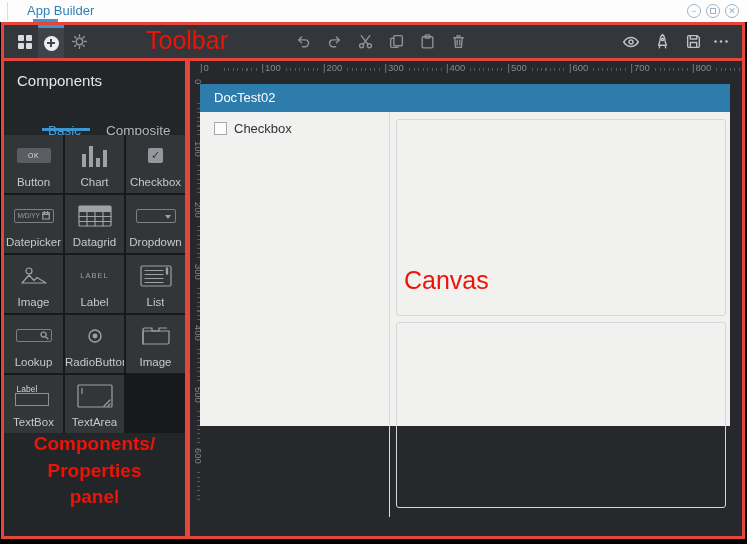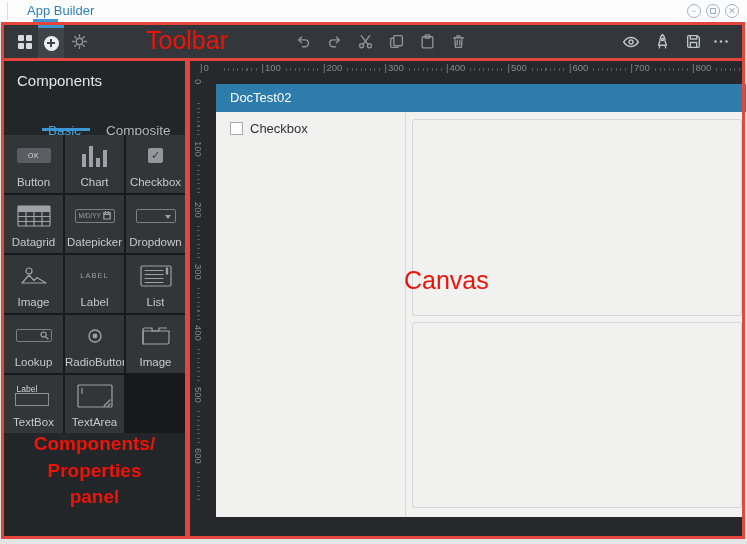--- a/index.html
+++ b/index.html
@@ -1,17 +1,17 @@
 <!DOCTYPE html>
 <html><head>
 <meta charset="utf-8">
 <style>
   * { margin:0; padding:0; box-sizing:border-box; }
   html,body { background:#ffffff; font-family:"Liberation Sans","DejaVu Sans",sans-serif; }
-  #screen { position:relative; width:747px; height:544px; overflow:hidden; background:#e5e5e5; }
+  #screen { position:relative; width:747px; height:544px; overflow:hidden; background:#000000; }
 
   
   .titlebar { position:absolute; left:0; top:0; width:747px; height:22px; background:#fdfdfd; }
   .titlebar .vdiv { position:absolute; left:7px; top:2px; width:1px; height:18px; background:#d9dde0; }
   .app-tab { position:absolute; left:27px; top:3px; font-size:13px; color:#2f80b9; cursor:default; }
   .tab-underline { position:absolute; left:33px; top:19px; width:25px; height:3px; background:#3d96d2; }
   .win-controls { position:absolute; right:8px; top:4px; display:flex; gap:5px; }
   .win-btn { width:14px; height:14px; border:1px solid #9db1c4; border-radius:50%; color:#9db1c4;
              font-size:9px; line-height:12px; text-align:center; }
   .win-btn .maxglyph { display:block; width:6px; height:6px; border:1px solid #9db1c4; margin:3px auto; }
@@ -70,21 +70,21 @@
   .hseg { position:relative; width:61.5px; flex:none; font-size:9.5px; color:#85898d; }
   .hseg::before { content:"|"; margin-right:1px; }
   .hseg .hticks { position:absolute; left:24px; right:3px; top:6px; height:3px;
     background:repeating-linear-gradient(to right,#55595d 0 1px,transparent 1px 4.5px); }
   .vruler { position:absolute; left:1px; top:16px; width:14px; bottom:0; overflow:hidden; }
   .vseg { position:relative; height:61.5px; font-size:9.5px; color:#85898d; }
   .vseg .vlabel { position:absolute; left:1px; top:2px; transform-origin:6px 6px; transform:rotate(90deg); }
   .vseg .vticks { position:absolute; left:6px; top:26px; bottom:2px; width:3px; height:32px;
     background:repeating-linear-gradient(to bottom,#55595d 0 1px,transparent 1px 4.5px); }
 
-  .doc { position:absolute; left:26px; top:23px; width:530px; height:433px; background:#f1f1f0; }
+  .doc { position:absolute; left:10px; top:23px; width:530px; height:342px; background:#f1f1f0; }
   .doc-header { position:absolute; left:0; top:0; width:100%; height:28px; background:#2e7cab;
                 color:#fff; font-size:13px; line-height:28px; padding-left:14px; }
   .doc-body { position:absolute; left:0; top:28px; width:100%; height:405px; }
   .doc-checkbox { position:absolute; left:14px; top:9px; display:flex; align-items:center; gap:7px; }
   .doc-checkbox .box { width:13px; height:13px; background:#fcfcfc; border:1px solid #a6a9ab; }
   .doc-checkbox .lbl { font-size:13px; color:#2f3337; }
   .doc-vdivider { position:absolute; left:189px; top:0; width:1px; height:405px; background:#d9dadb; }
   .doc-box { position:absolute; left:196px; width:330px; border:1px solid #d6d7d8; border-radius:3px; }
   .doc-box.one { top:7px; height:197px; }
   .doc-box.two { top:210px; height:186px; }
@@ -234,40 +234,40 @@
 
       <div class="tile">
         <span class="ticon">
           <span class="cb-icon">✓</span>
           </span>
         <span class="tlabel">Checkbox</span>
       </div>
 
       <div class="tile">
         <span class="ticon">
-          <svg class="cico" width="34" height="22" viewBox="0 0 34 22">
-            <rect x="1" y="1" width="32" height="20" rx="1"></rect>
-            <path d="M1 6.5h32 M1 11.5h32 M1 16.5h32 M9 1v20 M17 1v20 M25 1v20"></path>
-            <rect x="1" y="1" width="32" height="5.5" fill="#9ea2a6" stroke="none"></rect>
-          </svg>
-          </span>
-        <span class="tlabel">Datagrid</span>
-      </div>
-
-      <div class="tile">
-        <span class="ticon">
           <span class="dp-icon">
               <span>M/D/YY</span>
             <svg class="cico" width="8" height="9" viewBox="0 0 8 9">
                 <rect x="0.8" y="1.5" width="6.4" height="6.5"></rect>
                 <path d="M0.8 3.3h6.4 M2.5 0.6v1.6 M5.5 0.6v1.6"></path>
               </svg>
           </span>
           </span>
         <span class="tlabel">Datepicker</span>
+      </div>
+
+      <div class="tile">
+        <span class="ticon">
+          <svg class="cico" width="34" height="22" viewBox="0 0 34 22">
+            <rect x="1" y="1" width="32" height="20" rx="1"></rect>
+            <path d="M1 6.5h32 M1 11.5h32 M1 16.5h32 M9 1v20 M17 1v20 M25 1v20"></path>
+            <rect x="1" y="1" width="32" height="5.5" fill="#9ea2a6" stroke="none"></rect>
+          </svg>
+          </span>
+        <span class="tlabel">Datagrid</span>
       </div>
 
       <div class="tile">
         <span class="ticon">
             <span class="dd-icon"></span>
           </span>
         <span class="tlabel">Dropdown</span>
       </div>
 
 

